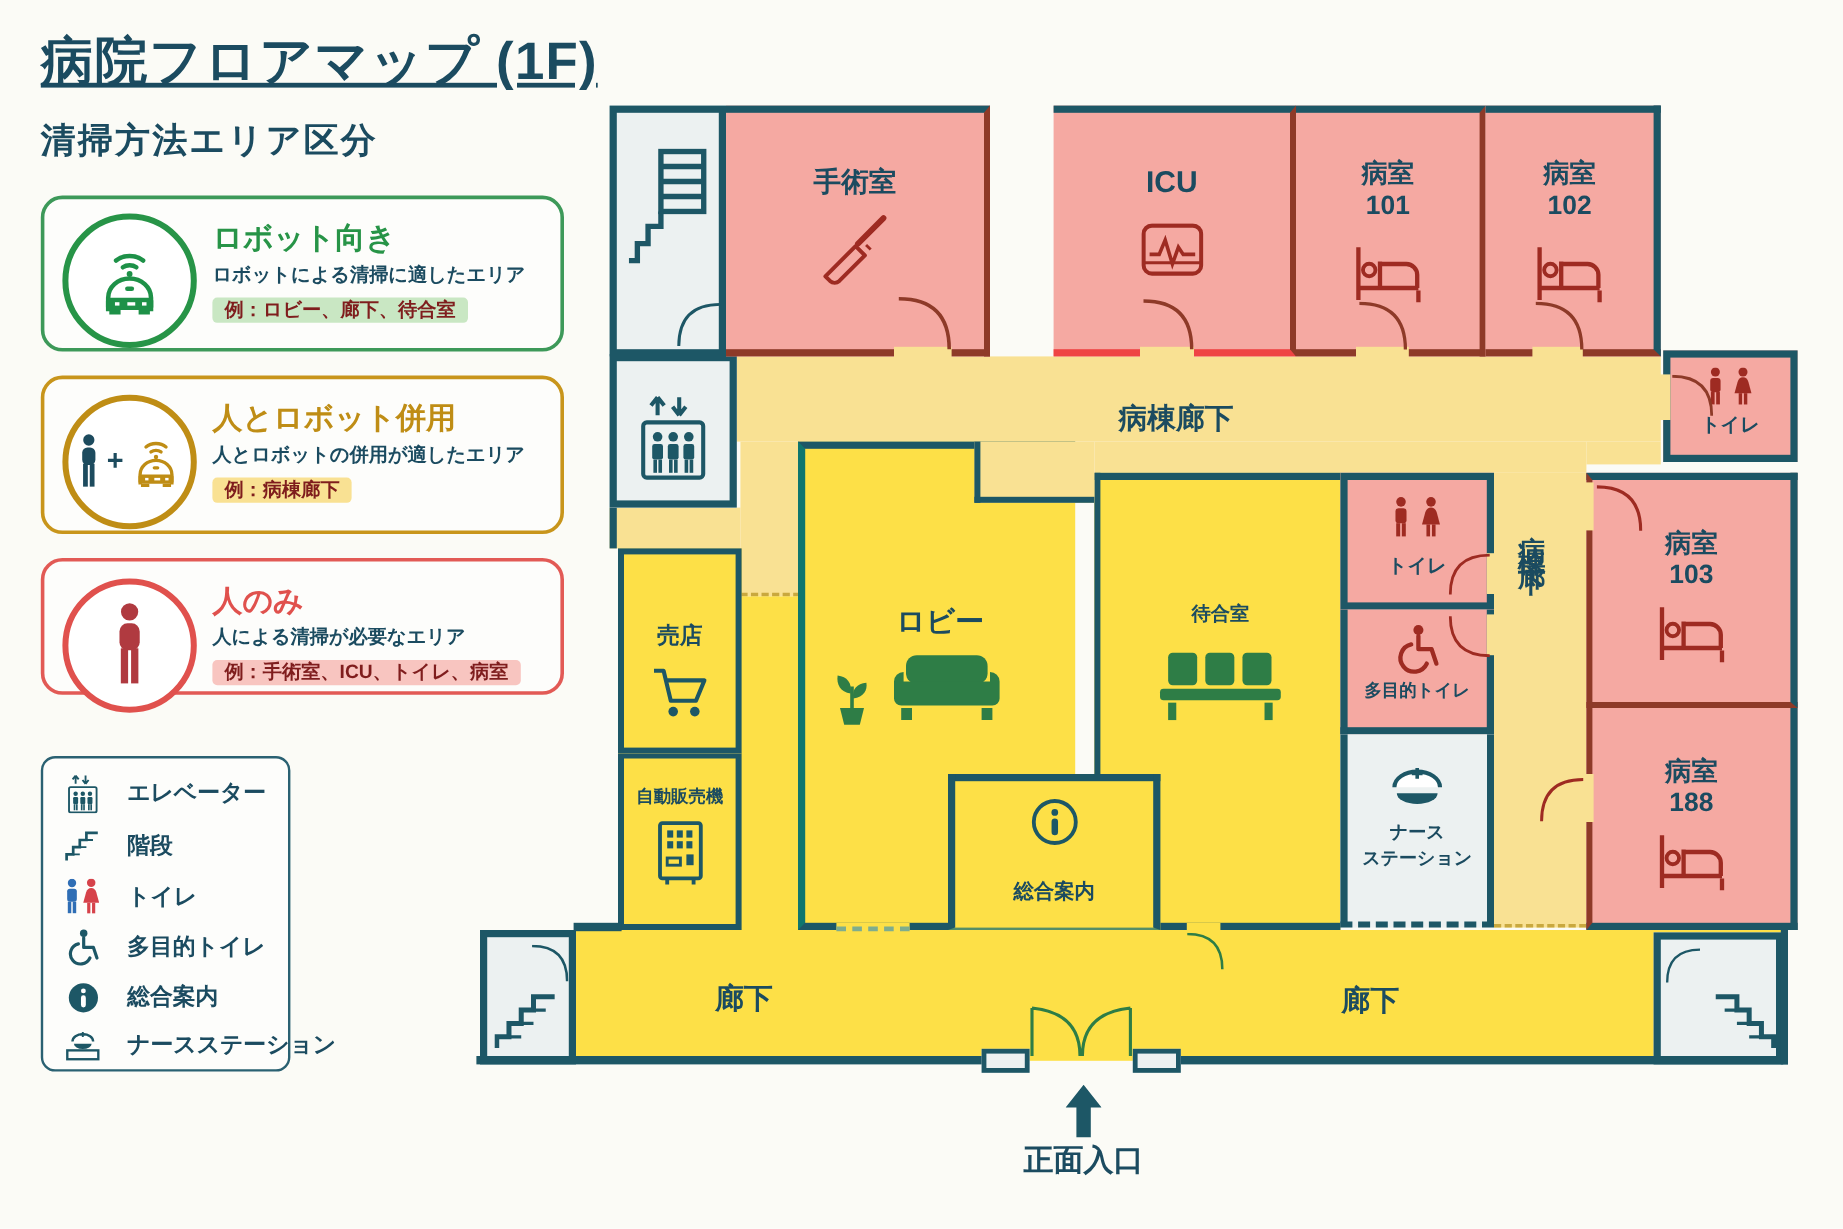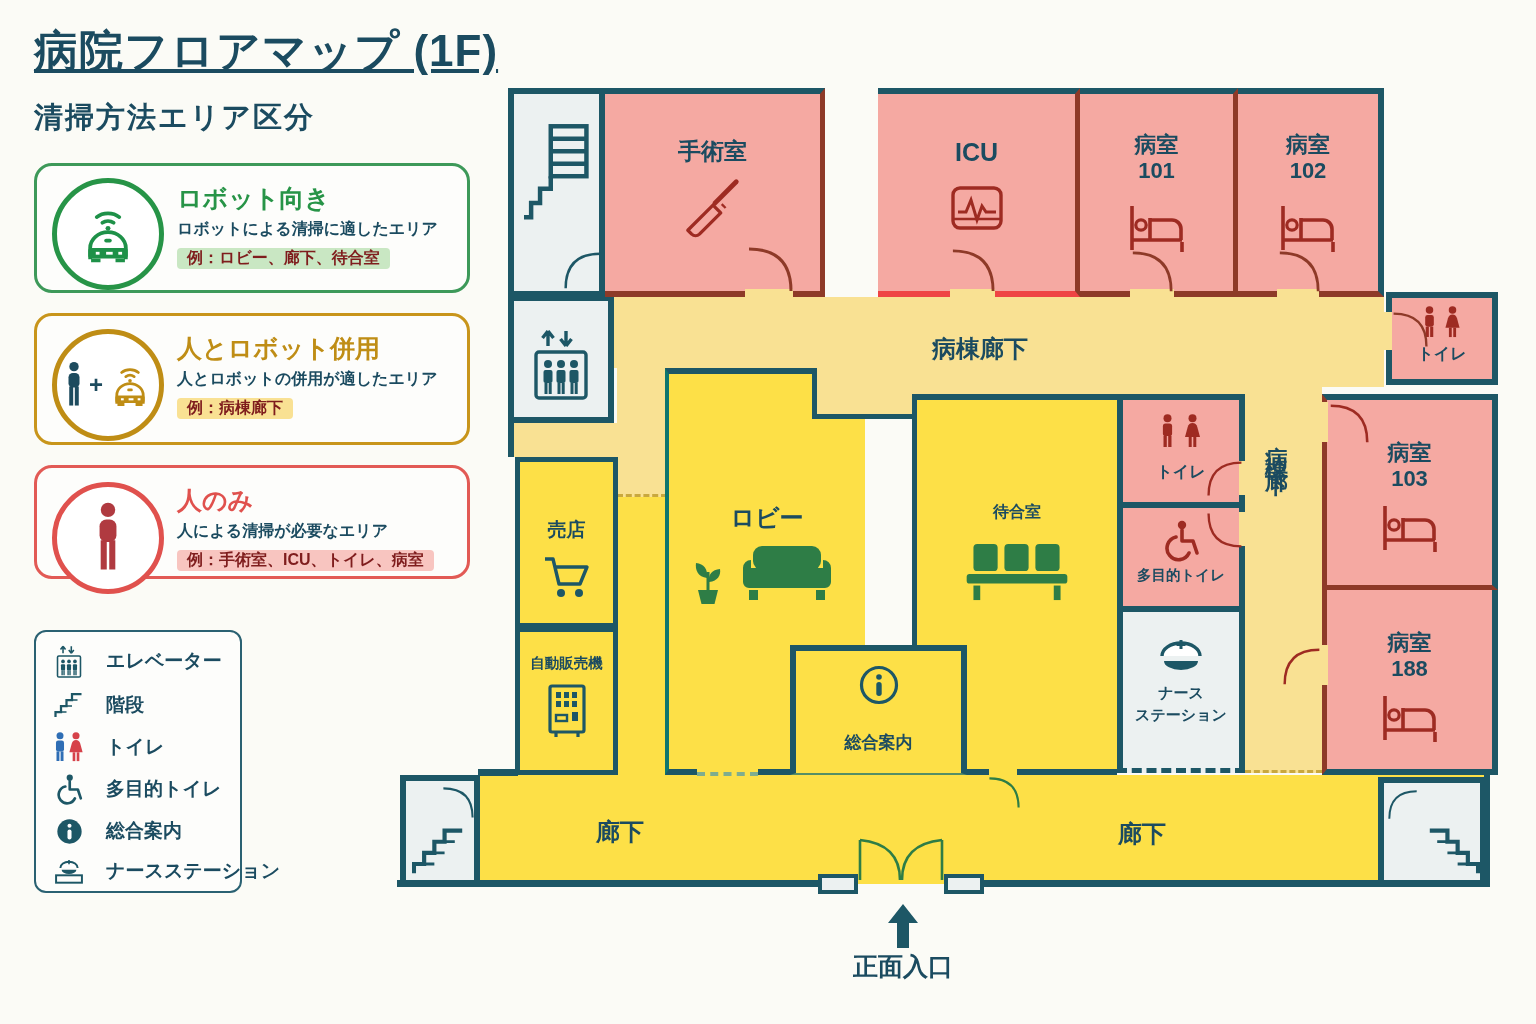--- a/index.html
+++ b/index.html
@@ -358,21 +358,21 @@
         <use href="#sym-cart"></use>
       </svg>
   </div>
   <div class="room green" style="left:515px;top:628px;width:103px;height:147px;border:5px solid #1D5766;border-top-width:4px;">
     <div class="lbl" style="top:22px;font-size:14.5px;">自動販売機</div>
     <svg class="icon" style="top:52px;color:#1D5766;" width="38" height="54">
         <use href="#sym-vending"></use>
       </svg>
   </div>
 
-  <div class="room green" style="left:665px;top:368px;width:200px;height:407px;border-top:6px solid #1D5766;border-left:4px solid #0f766e;border-bottom:6px solid #1D5766;">
+  <div class="room green" style="left:665px;top:368px;width:231px;height:407px;border-top:6px solid #1D5766;border-left:6px solid #0f766e;border-bottom:6px solid #1D5766;">
     <div class="lbl" style="top:128px;font-size:24px;">ロビー</div>
     <svg class="abs" style="left:22px;top:180px;color:#2E7D46;" width="34" height="52">
         <use href="#sym-plant"></use>
       </svg>
     <svg class="abs" style="left:72px;top:170px;color:#2E7D46;" width="92" height="58">
         <use href="#sym-sofa"></use>
       </svg>
   </div>
 
   <div class="room green" style="left:912px;top:394px;width:205px;height:381px;border-top:6px solid #1D5766;border-left:5px solid #1D5766;border-bottom:6px solid #1D5766;">

